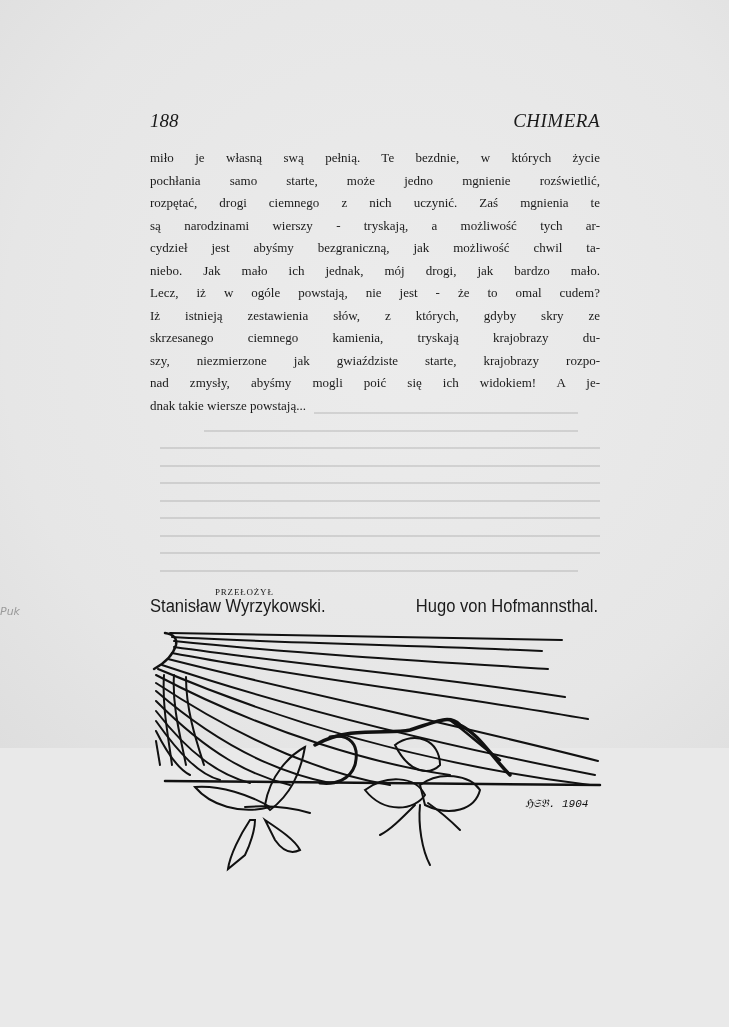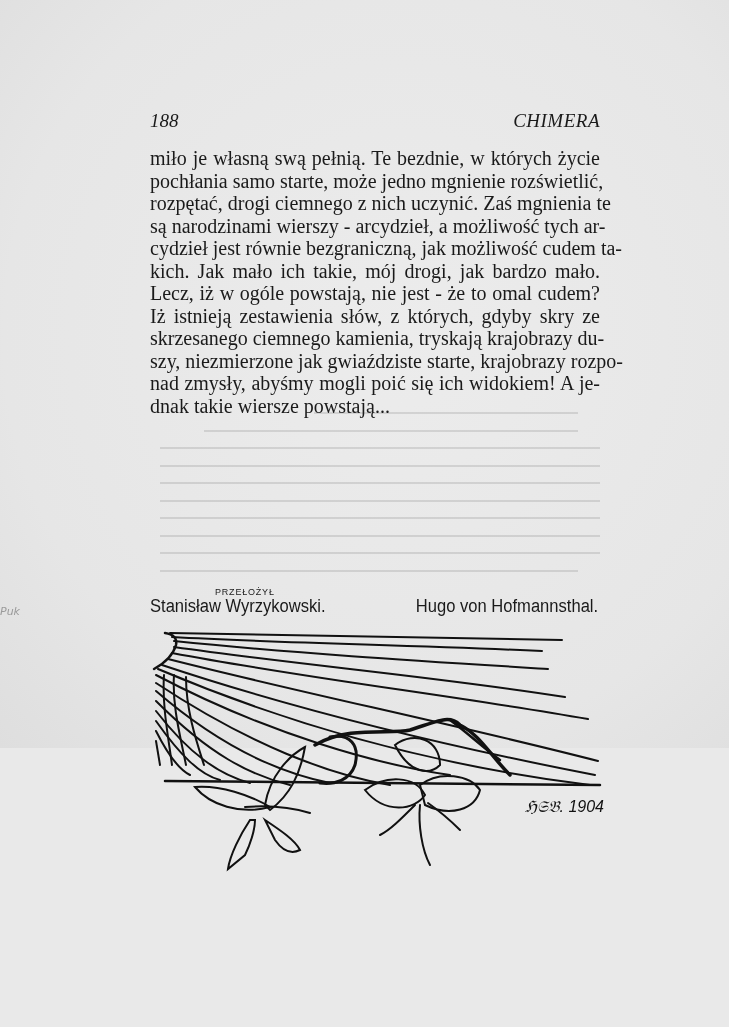--- a/index.html
+++ b/index.html
@@ -15,68 +15,68 @@
       background: radial-gradient(ellipse at 55% 45%, #ececec 0%, #e6e6e6 70%, #dedede 100%);
     }
     .running-head {
       position: absolute; left: 150px; top: 110px; width: 450px; height: 24px;
       font-family: "Liberation Serif", serif; font-style: italic; font-size: 19px;
     }
     .page-number { position: absolute; left: 0; top: 0; }
     .journal-title { position: absolute; right: 0; top: 0; letter-spacing: 0.5px; }
     .body-text {
       position: absolute; left: 150px; top: 147px; width: 450px;
-      font-family: "Liberation Serif", serif; font-size: 20px; line-height: 22.5px;
+      font-family: "Liberation Serif", serif; font-size: 13px; line-height: 22.5px;
     }
     .body-line { display: block; text-align: justify; text-align-last: justify; white-space: nowrap; height: 22.5px; }
     .body-line.last { text-align-last: left; }
     .show-through {
       position: absolute; left: 160px; top: 412px; width: 440px; height: 175px;
       opacity: 0.13;
     }
     .show-through div { height: 2px; background: #333; margin: 0 0 15.5px 0; }
     .translator-label {
       position: absolute; left: 215px; top: 587px;
-      font-family: Liberation Sans, sans-serif; font-size: 9px; letter-spacing: 0.8px;
+      font-family: Liberation Serif, serif; font-size: 9px; letter-spacing: 0.8px;
     }
     .translator-name {
       position: absolute; left: 150px; top: 596px;
       font-family: "Liberation Sans", sans-serif; font-size: 18px; transform: scaleX(0.92); transform-origin: left;
     }
     .author-name {
       position: absolute; right: 131px; top: 596px;
       font-family: "Liberation Sans", sans-serif; font-size: 18px; transform: scaleX(0.92); transform-origin: right;
     }
     .margin-note {
       position: absolute; left: 0; top: 605px; font-family: "DejaVu Sans", sans-serif;
       font-size: 11px; color: #9a9a9a; font-style: italic;
     }
     .illustration { position: absolute; left: 150px; top: 625px; width: 460px; height: 250px; }
     .signature {
-      position: absolute; left: 525px; top: 795px; font-family: Liberation Sans, sans-serif;
-      font-size: 16px; font-style: italic; color: #111;
+      position: absolute; left: 525px; top: 795px; font-family: Liberation Mono, monospace;
+      font-size: 11px; font-style: italic; color: #111;
     }
   </style>
 </head>
 <body>
 
 <div class="page">
 
   <div class="running-head">
     <span class="page-number">188</span>
     <span class="journal-title">CHIMERA</span>
   </div>
 
   <div class="body-text">
     <span class="body-line">miło je własną swą pełnią.  Te bezdnie, w których życie</span>
     <span class="body-line">pochłania samo starte, może jedno mgnienie rozświetlić,</span>
     <span class="body-line">rozpętać, drogi ciemnego z nich uczynić.  Zaś mgnienia te</span>
-    <span class="body-line">są narodzinami wierszy - arcydzieł, a możliwość tych ar-</span>
-    <span class="body-line">cydzieł jest równie bezgraniczną, jak możliwość cudem ta-</span>
-    <span class="body-line">kich.  Jak mało ich takie, mój drogi, jak bardzo mało.</span>
+    <span class="body-line">są narodzinami wierszy - tryskają, a możliwość tych ar-</span>
+    <span class="body-line">cydzieł jest abyśmy bezgraniczną, jak możliwość chwil ta-</span>
+    <span class="body-line">niebo.  Jak mało ich jednak, mój drogi, jak bardzo mało.</span>
     <span class="body-line">Lecz, iż w ogóle powstają, nie jest - że to omal cudem?</span>
     <span class="body-line">Iż istnieją zestawienia słów, z których, gdyby skry ze</span>
     <span class="body-line">skrzesanego ciemnego kamienia, tryskają krajobrazy du-</span>
     <span class="body-line">szy, niezmierzone jak gwiaździste starte, krajobrazy rozpo-</span>
     <span class="body-line">nad zmysły, abyśmy mogli poić się ich widokiem!  A je-</span>
     <span class="body-line last">dnak takie wiersze powstają...</span>
   </div>
 
   <div class="show-through">
     <div style="width:60%;margin-left:35%"></div>

